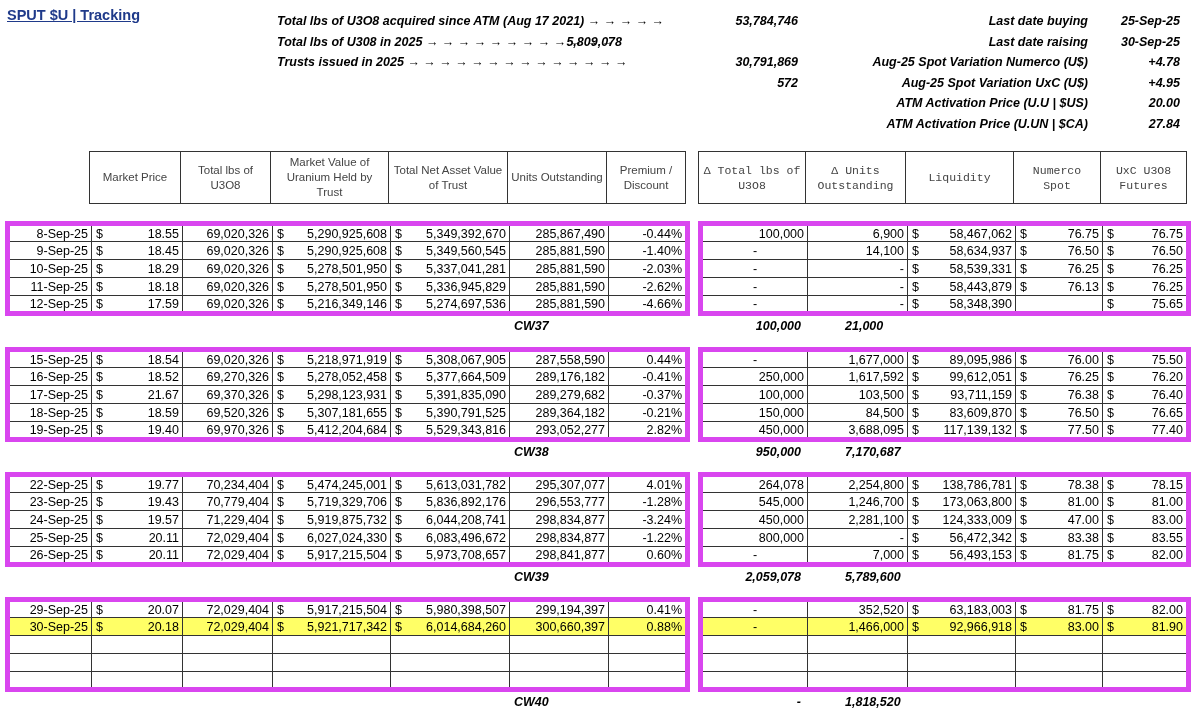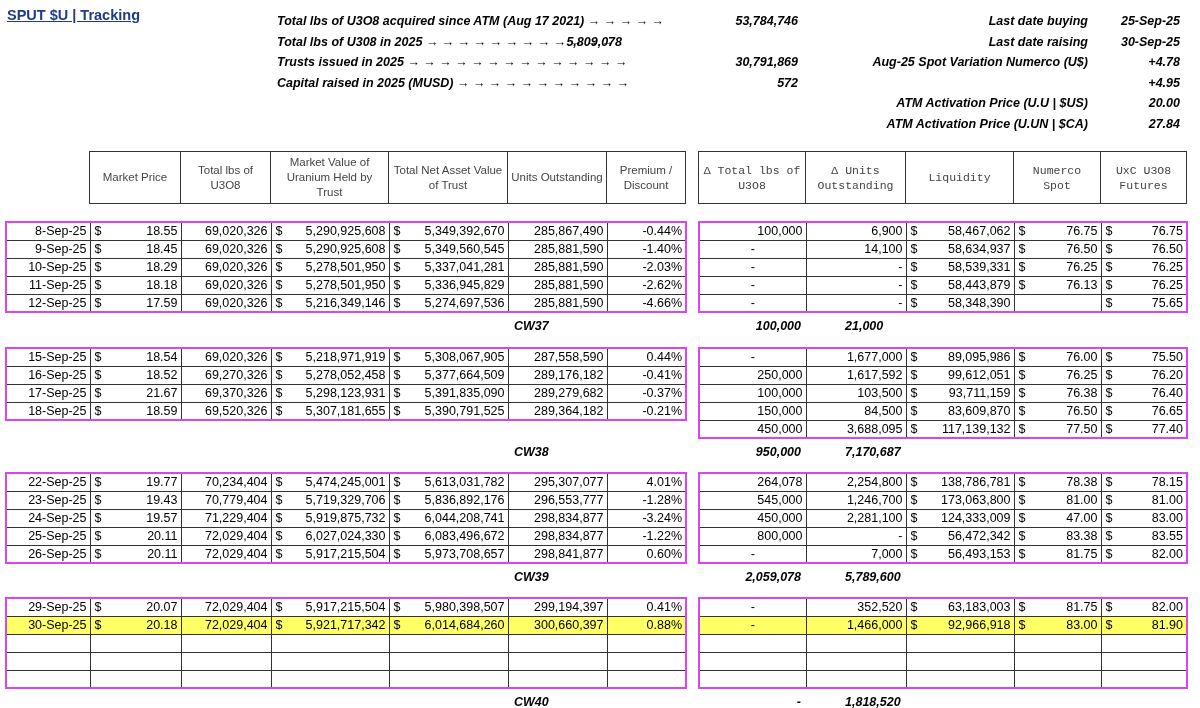--- a/index.html
+++ b/index.html
@@ -15,59 +15,59 @@
   td, th { border: 1px solid #333; font-size: 12.5px; height: 18px; padding: 0 3px; white-space: nowrap; overflow: hidden; }
   th { font-weight: normal; color: #444; font-size: 11.5px; text-align: center; line-height: 15px; height: 52px; white-space: normal; border: 1.5px solid #333; }
   .hdr { top: 151px; }
   .num { text-align: right; }
   .cur { position: relative; }
   .cur .sym { position: absolute; left: 4px; }
   .cur .v { display: block; text-align: right; }
   .ctr { text-align: center; }
   .hl td { background: #ffff66; }
   .tot { position: absolute; font-size: 12.5px; font-weight: bold; font-style: italic; }
-  .outer { border: 2px solid #d946ef; }
+  .outer { border: 5px solid #d946ef; }
 </style>
 </head>
 <body>
 
 <div class="title">SPUT $U | Tracking</div>
 
 <div id="summary-left">
     <div class="sum-row" style="top:11px;left:0;width:1200px">
        <span class="sum-label">Total lbs of U3O8 acquired since ATM (Aug 17 2021) → → → → →</span>
        <span class="sum-value">53,784,746</span>
      </div>
     <div class="sum-row" style="top:31.5px;left:0;width:1024px">
        <span class="sum-label">Total lbs of U308 in 2025  → → → → → → → → → → → →</span>
        <span class="sum-value">5,809,078</span>
      </div>
     <div class="sum-row" style="top:52px;left:0;width:1200px">
        <span class="sum-label">Trusts issued in 2025 → → → → → → → → → → → → → →</span>
        <span class="sum-value">30,791,869</span>
      </div>
     <div class="sum-row" style="top:72.5px;left:0;width:1200px">
-       <span class="sum-label">Capital raised in 2025 (MUSD) → → → → → → → → → → →</span>
        <span class="sum-value">572</span>
      </div>
   </div>
 <div id="summary-right">
     <div class="sum-row" style="top:11px;left:0;width:1200px">
        <span class="r-label">Last date buying</span>
        <span class="r-value">25-Sep-25</span>
      </div>
     <div class="sum-row" style="top:31.5px;left:0;width:1200px">
        <span class="r-label">Last date raising</span>
        <span class="r-value">30-Sep-25</span>
      </div>
     <div class="sum-row" style="top:52px;left:0;width:1200px">
        <span class="r-label">Aug-25 Spot Variation Numerco (U$)</span>
        <span class="r-value">+4.78</span>
      </div>
     <div class="sum-row" style="top:72.5px;left:0;width:1200px">
+       <span class="r-label">Aug-25 Spot Variation UxC (U$)</span>
        <span class="r-value">+4.95</span>
      </div>
     <div class="sum-row" style="top:93px;left:0;width:1200px">
        <span class="r-label">ATM Activation Price (U.U | $US)</span>
        <span class="r-value">20.00</span>
      </div>
     <div class="sum-row" style="top:113.5px;left:0;width:1200px">
        <span class="r-label">ATM Activation Price (U.UN | $CA)</span>
        <span class="r-value">27.84</span>
      </div>
@@ -386,20 +386,38 @@
             <span class="sym">$</span>
             <span class="v">5,307,181,655</span>
           </td>
       <td class="cur">
             <span class="sym">$</span>
             <span class="v">5,390,791,525</span>
           </td>
       <td class="num">289,364,182</td>
       <td class="num">-0.21%</td>
     </tr>
+        <tr>
+      <td class="num">19-Sep-25</td>
+      <td class="cur">
+            <span class="sym">$</span>
+            <span class="v">19.40</span>
+          </td>
+      <td class="num">69,970,326</td>
+      <td class="cur">
+            <span class="sym">$</span>
+            <span class="v">5,412,204,684</span>
+          </td>
+      <td class="cur">
+            <span class="sym">$</span>
+            <span class="v">5,529,343,816</span>
+          </td>
+      <td class="num">293,052,277</td>
+      <td class="num">2.82%</td>
+    </tr>
     </tbody>
     </table>
     <table class="outer" style="left:698px;top:347px;width:488px;">
       <colgroup>
         <col style="width:107px">
         <col style="width:100px">
         <col style="width:108px">
         <col style="width:87px">
         <col style="width:86px">
       </colgroup>

